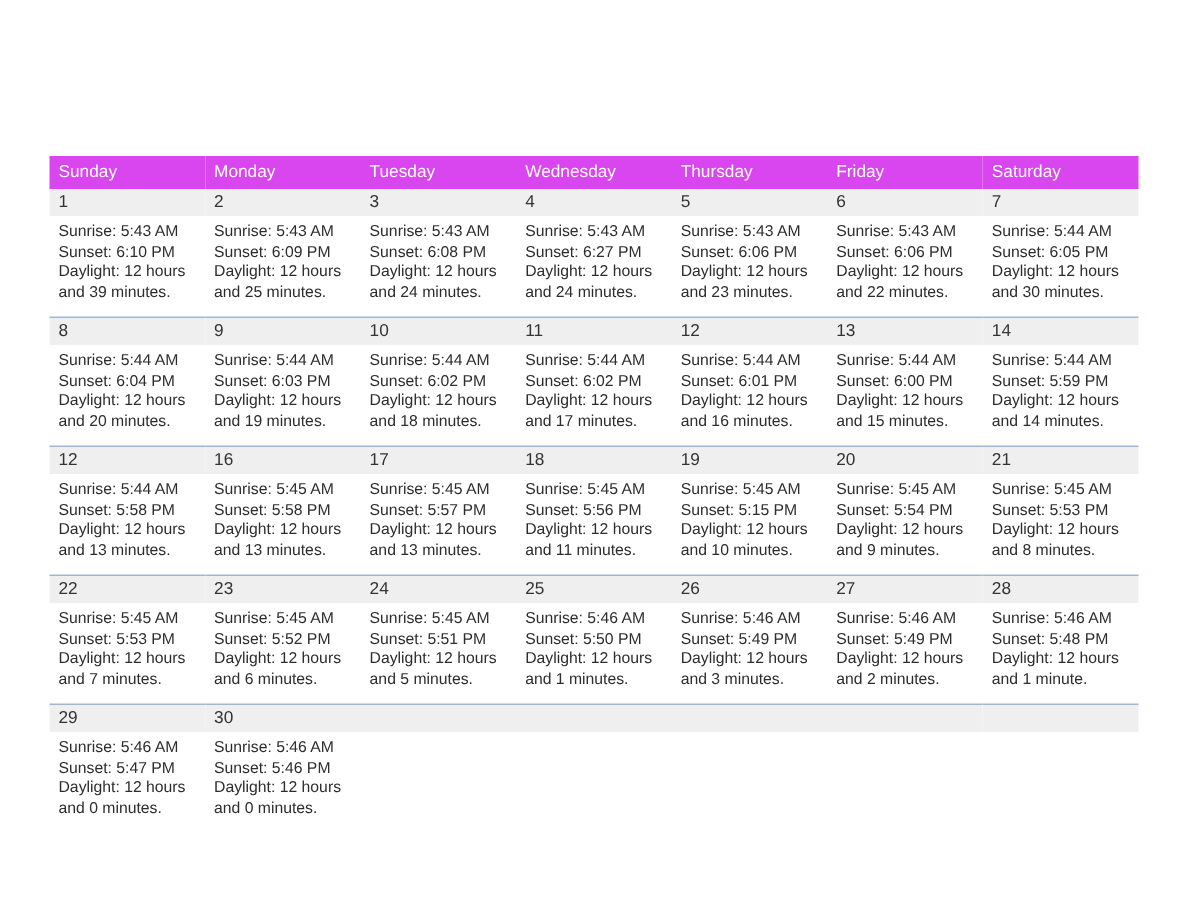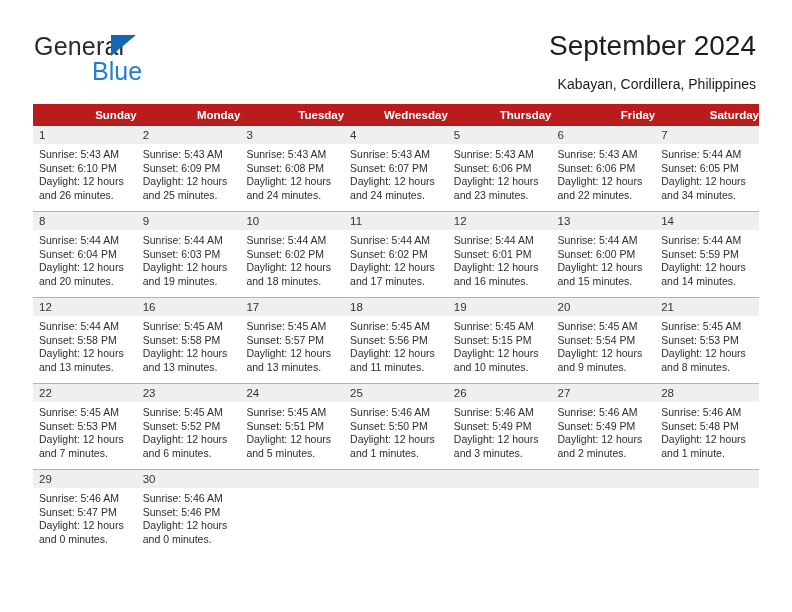--- a/index.html
+++ b/index.html
@@ -86,25 +86,25 @@
   
   .calendar {
     position: absolute;
     left: 33px;
     top: 104px;
     width: 726px;
     border-collapse: collapse;
     table-layout: fixed;
   }
   .calendar th {
-    background: #b91c1c;
+    background: #d946ef;
     color: #ffffff;
     font-size: 11.5px;
-    font-weight: bold;
-    text-align: right;
+    font-weight: normal;
+    text-align: left;
     padding: 5px 0 5px 6px;
     height: 11px;
     border: none;
   }
   .calendar td {
     vertical-align: top;
     padding: 0;
     border: none;
     width: 103.7px;
   }
@@ -139,29 +139,20 @@
   }
   .details div {
     white-space: nowrap;
   }
 </style>
 </head>
 <body>
 
 <div class="page">
 
-  <div class="header">
-    <div class="logo">
-      <span class="logo-general">General</span>
-      <span class="logo-triangle"></span>
-      <span class="logo-blue">Blue</span>
-    </div>
-    <div class="title">September 2024</div>
-    <div class="subtitle">Kabayan, Cordillera, Philippines</div>
-  </div>
 
   <table class="calendar">
     <thead>
       <tr>
         <th>Sunday</th>
         <th>Monday</th>
         <th>Tuesday</th>
         <th>Wednesday</th>
         <th>Thursday</th>
         <th>Friday</th>
@@ -171,21 +162,21 @@
     <tbody>
 
       <tr class="week-row first">
         <td>
             <div class="cell">
           <div class="daynum">1</div>
           <div class="details">
             <div>Sunrise: 5:43 AM</div>
             <div>Sunset: 6:10 PM</div>
             <div>Daylight: 12 hours</div>
-            <div>and 26 minutes.</div>
+            <div>and 39 minutes.</div>
           </div>
         </div>
           </td>
         <td>
             <div class="cell">
           <div class="daynum">2</div>
           <div class="details">
             <div>Sunrise: 5:43 AM</div>
             <div>Sunset: 6:09 PM</div>
             <div>Daylight: 12 hours</div>
@@ -202,21 +193,21 @@
             <div>Daylight: 12 hours</div>
             <div>and 24 minutes.</div>
           </div>
         </div>
           </td>
         <td>
             <div class="cell">
           <div class="daynum">4</div>
           <div class="details">
             <div>Sunrise: 5:43 AM</div>
-            <div>Sunset: 6:07 PM</div>
+            <div>Sunset: 6:27 PM</div>
             <div>Daylight: 12 hours</div>
             <div>and 24 minutes.</div>
           </div>
         </div>
           </td>
         <td>
             <div class="cell">
           <div class="daynum">5</div>
           <div class="details">
             <div>Sunrise: 5:43 AM</div>
@@ -237,21 +228,21 @@
           </div>
         </div>
           </td>
         <td>
             <div class="cell">
           <div class="daynum">7</div>
           <div class="details">
             <div>Sunrise: 5:44 AM</div>
             <div>Sunset: 6:05 PM</div>
             <div>Daylight: 12 hours</div>
-            <div>and 34 minutes.</div>
+            <div>and 30 minutes.</div>
           </div>
         </div>
           </td>
       </tr>
 
       <tr class="week-row">
         <td>
             <div class="cell">
           <div class="daynum">8</div>
           <div class="details">

